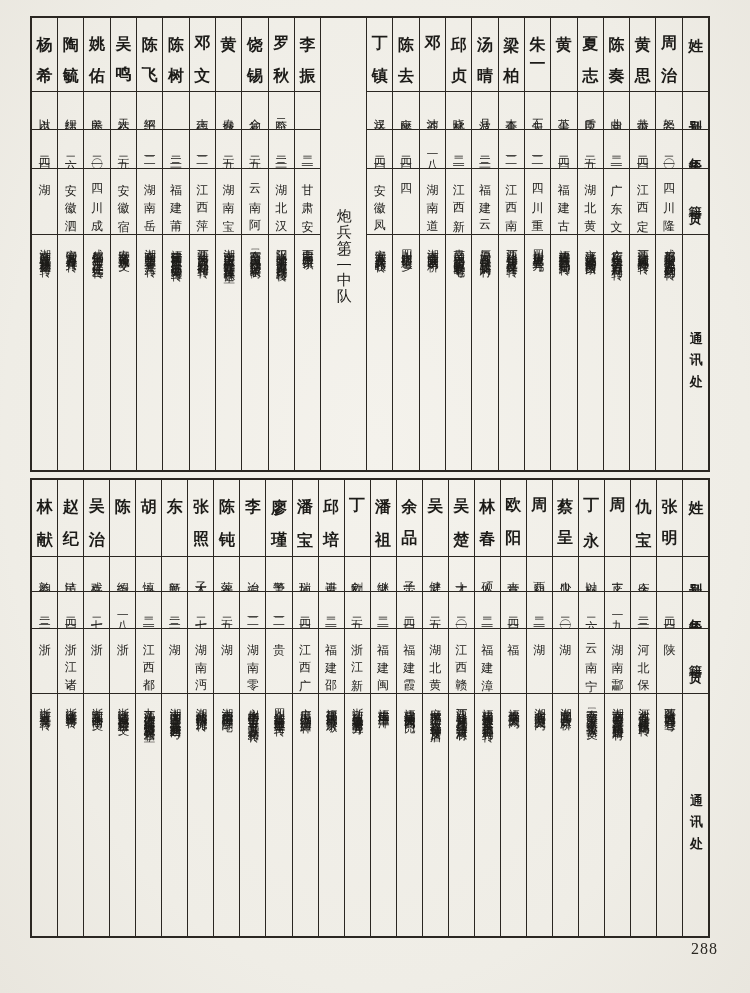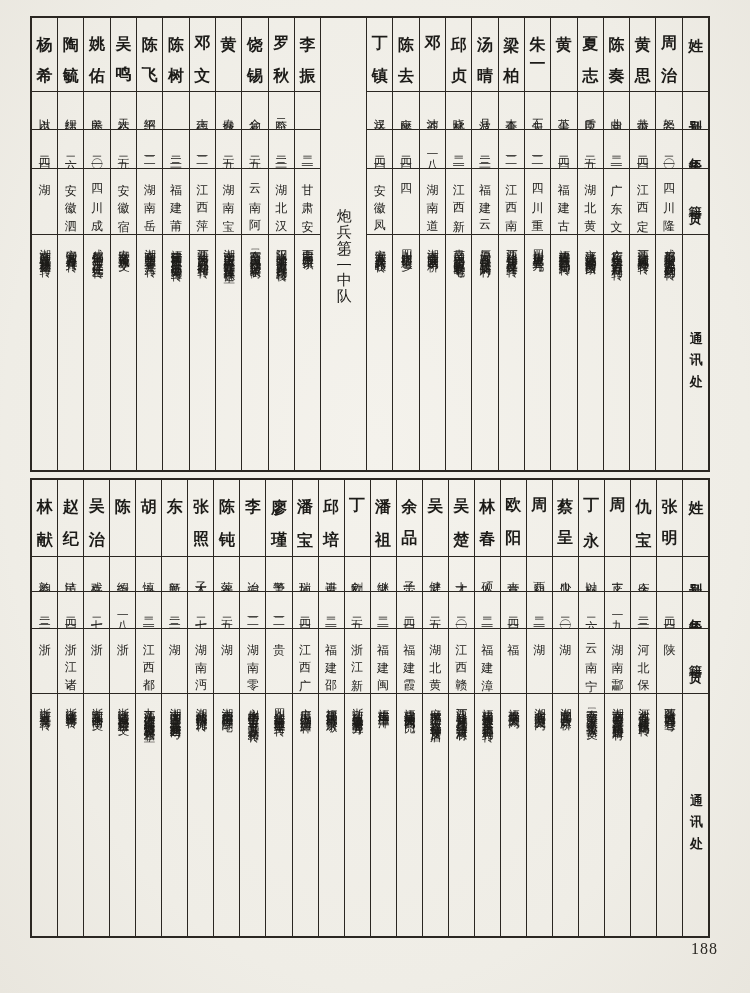--- a/index.html
+++ b/index.html
@@ -967,13 +967,13 @@
         <span>二三</span>
       </div>
       <div class="cell origin">
         <span>浙江</span>
       </div>
       <div class="cell address">
         <span>浙江缙云义泰号转</span>
       </div>
     </div>
   </div>
-<div class="page-number">188</div>
+<div class="page-number">288</div>
 
 </body></html>

